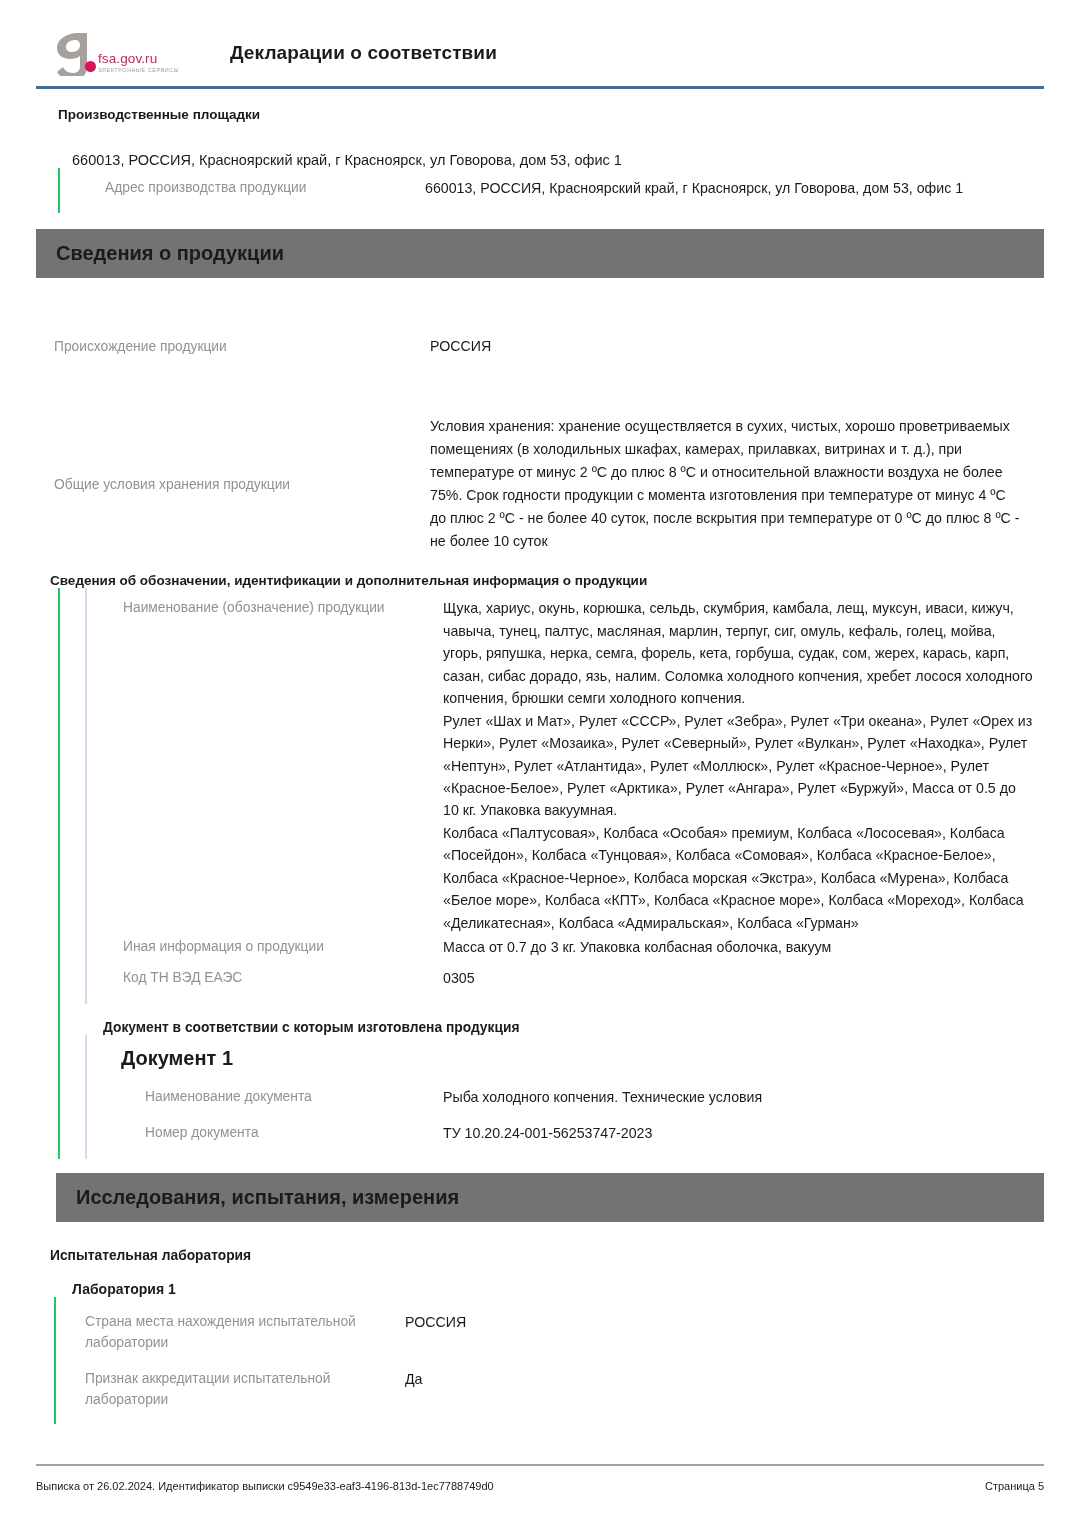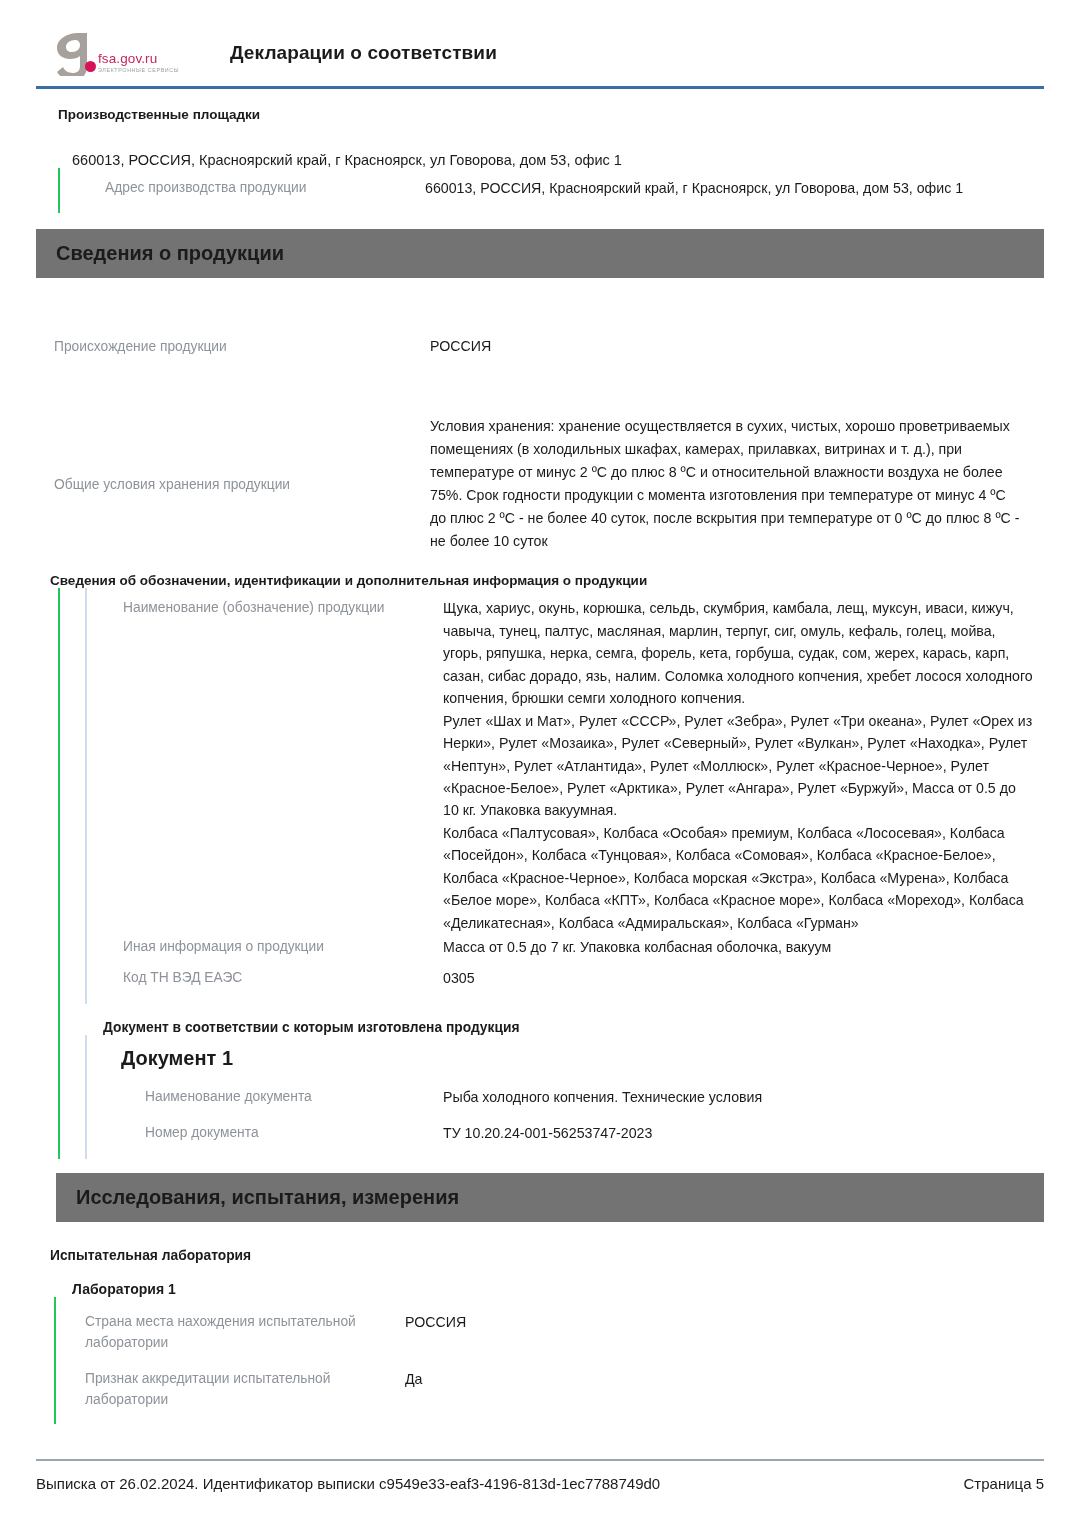--- a/index.html
+++ b/index.html
@@ -208,21 +208,21 @@
   }
   .footer-rule {
     height: 2px;
     background: #9aa4b0;
     margin-bottom: 14px;
   }
   .footer-inner {
     display: flex;
     justify-content: space-between;
     align-items: baseline;
-    font-size: 15px;
+    font-size: 11px;
     color: #1b1b1b;
   }
   .spacer-14 { height: 14px; }
 </style>
 </head>
 <body>
 
 <div class="page">
 
   <div class="doc-header">
@@ -282,21 +282,21 @@
           <div class="lbl">Наименование (обозначение) продукции</div>
           <div class="val prod-name-val">
             <p>Щука, хариус, окунь, корюшка, сельдь, скумбрия, камбала, лещ, муксун, иваси, кижуч, чавыча, тунец, палтус, масляная, марлин, терпуг, сиг, омуль, кефаль, голец, мойва, угорь, ряпушка, нерка, семга, форель, кета, горбуша, судак, сом, жерех, карась, карп, сазан, сибас дорадо, язь, налим. Соломка холодного копчения, хребет лосося холодного копчения, брюшки семги холодного копчения.</p>
             <p>Рулет «Шах и Мат», Рулет «СССР», Рулет «Зебра», Рулет «Три океана», Рулет «Орех из Нерки», Рулет «Мозаика», Рулет «Северный», Рулет «Вулкан», Рулет «Находка», Рулет «Нептун», Рулет «Атлантида», Рулет «Моллюск», Рулет «Красное-Черное», Рулет «Красное-Белое», Рулет «Арктика», Рулет «Ангара», Рулет «Буржуй», Масса от 0.5 до 10 кг. Упаковка вакуумная.</p>
             <p>Колбаса «Палтусовая», Колбаса «Особая» премиум, Колбаса «Лососевая», Колбаса «Посейдон», Колбаса «Тунцовая», Колбаса «Сомовая», Колбаса «Красное-Белое», Колбаса «Красное-Черное», Колбаса морская «Экстра», Колбаса «Мурена», Колбаса «Белое море», Колбаса «КПТ», Колбаса «Красное море», Колбаса «Мореход», Колбаса «Деликатесная», Колбаса «Адмиральская», Колбаса «Гурман»</p>
           </div>
         </div>
 
         <div class="row" style="padding-top:2px">
           <div class="lbl">Иная информация о продукции</div>
-          <div class="val">Масса от 0.5 до 7 кг. Упаковка колбасная оболочка, вакуум</div>
+          <div class="val">Масса от 0.7 до 3 кг. Упаковка колбасная оболочка, вакуум</div>
         </div>
 
         <div class="row">
           <div class="lbl">Код ТН ВЭД ЕАЭС</div>
           <div class="val">0305</div>
         </div>
 
         <div class="spacer-14"></div>
       </div>
 

